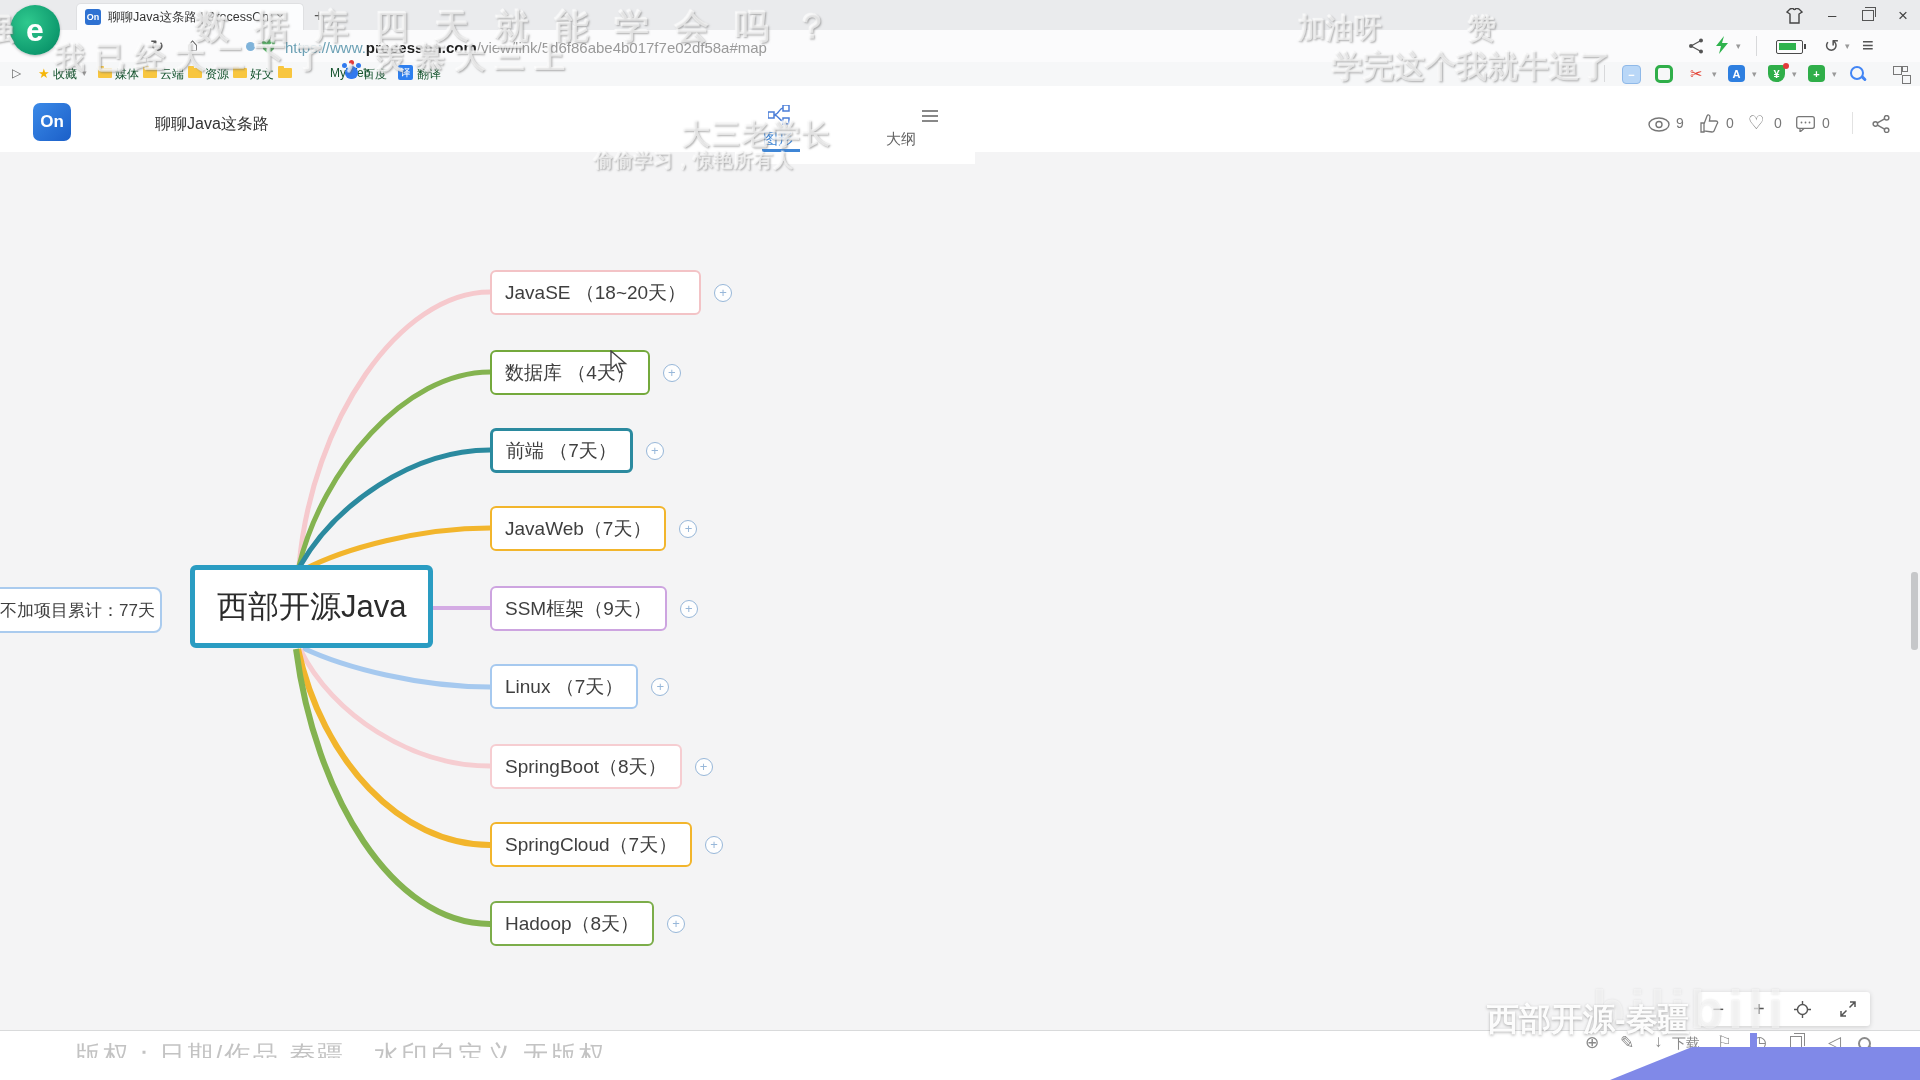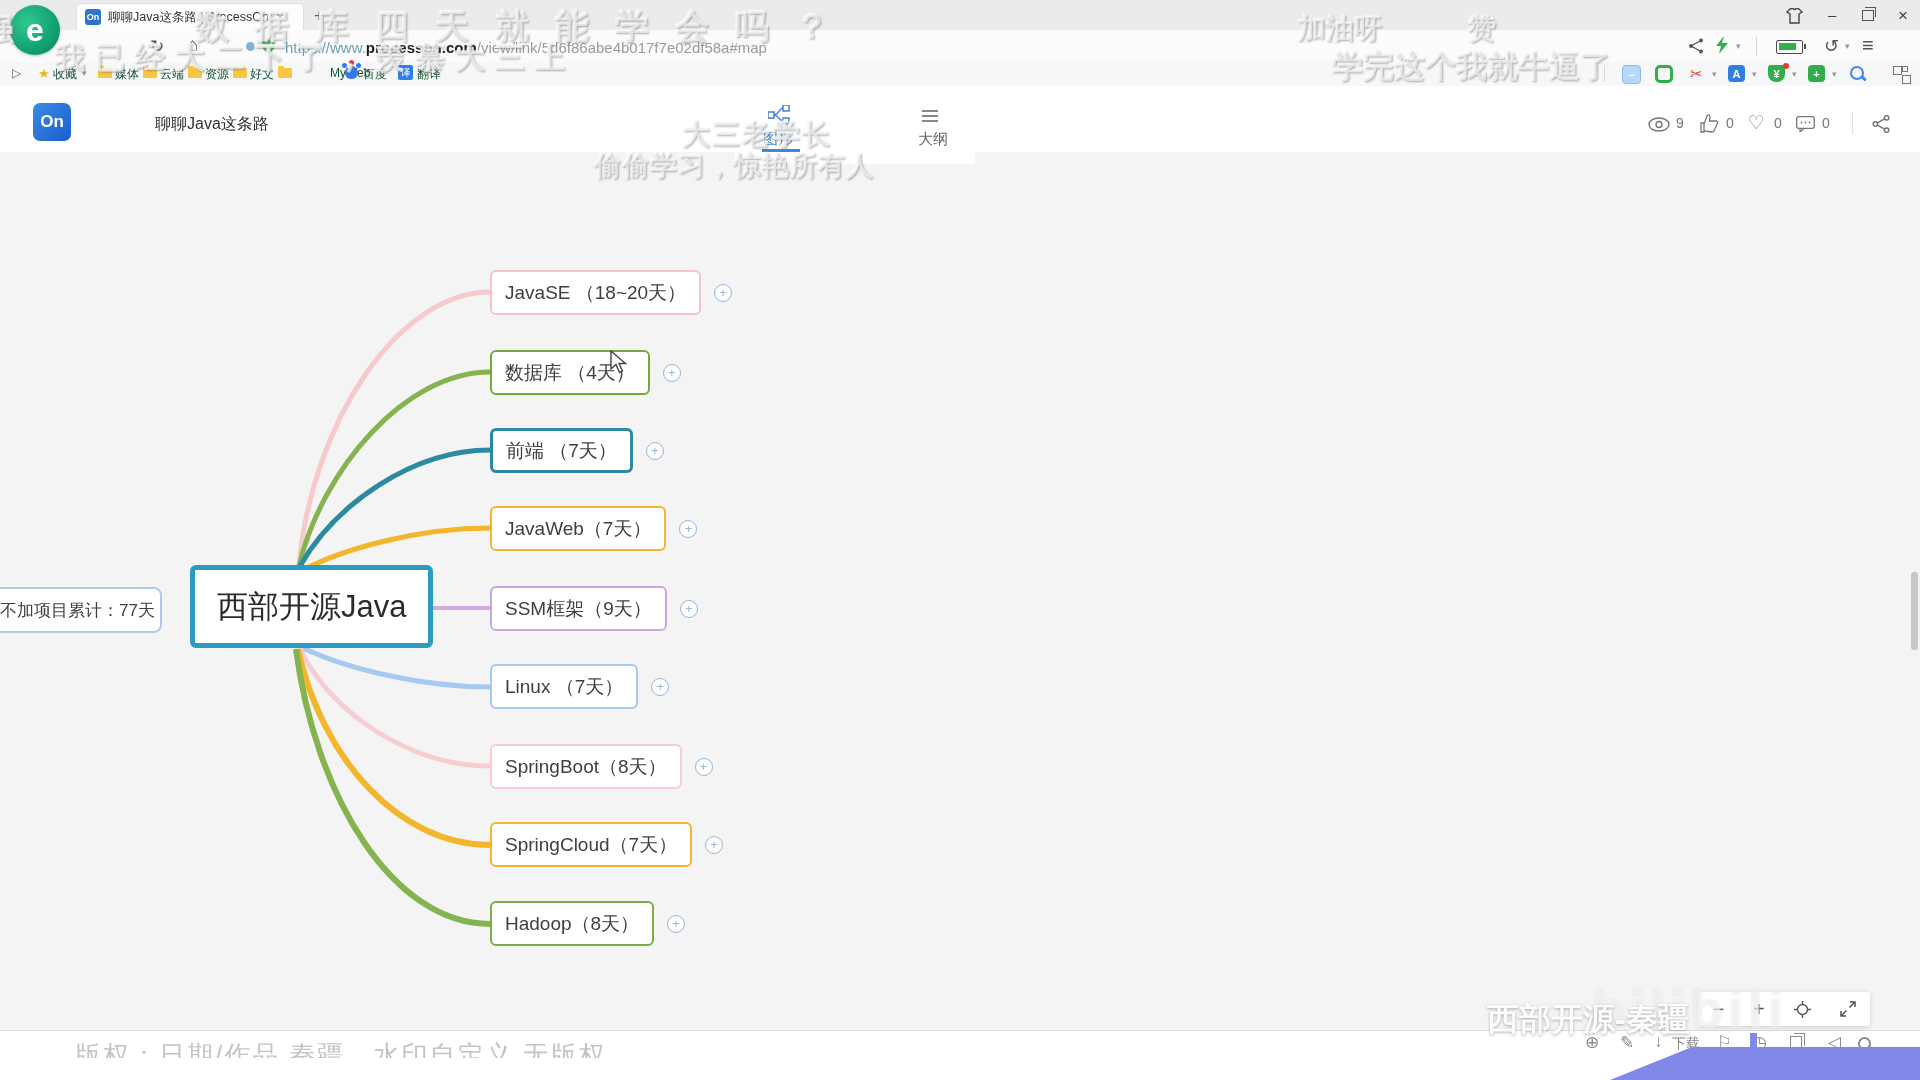--- a/index.html
+++ b/index.html
@@ -194,21 +194,21 @@
 
   <svg class="abs" style="left:768px;top:105px;" width="22" height="20" viewBox="0 0 22 20">
     <rect x="0" y="7" width="6" height="6" fill="none" stroke="#4a7dd8" stroke-width="1.5"></rect>
     <rect x="15" y="0" width="6" height="6" fill="none" stroke="#4a7dd8" stroke-width="1.5"></rect>
     <rect x="15" y="13" width="6" height="6" fill="none" stroke="#4a7dd8" stroke-width="1.5"></rect>
     <path d="M6,10 C11,10 11,3 15,3 M6,10 C11,10 11,16 15,16" fill="none" stroke="#4a7dd8" stroke-width="1.3"></path>
   </svg>
   <span class="abs po-tab-label" style="left:763px;color:#3f86d6;">图形</span>
   <div class="abs po-underline"></div>
   <span class="abs outline-ic" style="left:922px;"></span>
-  <span class="abs po-tab-label" style="left:918px;color:#666;">大纲</span>
+  <span class="abs po-tab-label" style="left:886px;color:#666;">大纲</span>
   <div class="abs white-bump"></div>
 
   <svg class="abs" style="left:1648px;top:117px;" width="22" height="15" viewBox="0 0 22 15">
     <ellipse cx="11" cy="7.5" rx="10" ry="6.5" fill="none" stroke="#777" stroke-width="1.4"></ellipse>
     <circle cx="11" cy="7.5" r="3" fill="none" stroke="#777" stroke-width="1.4"></circle>
   </svg>
   <span class="abs stat-num" style="left:1676px;">9</span>
   <svg class="abs" style="left:1700px;top:114px;" width="19" height="19" viewBox="0 0 19 19">
     <path d="M1,9 L4,9 L4,18 L1,18 Z M4,10 L7,2 C8,0 10,1 10,3 L9.4,7 L16,7 C18,7 18,9 17,10 L14,17 C13.6,18 13,18 12,18 L4,17 Z" fill="none" stroke="#777" stroke-width="1.3"></path>
   </svg>
@@ -329,15 +329,15 @@
     <path d="M1,1 L1,19 L6,14.5 L9.5,22.5 L12.5,21 L9,13.5 L15.5,13.5 Z" fill="#fff" stroke="#444" stroke-width="1.4"></path>
   </svg>
 
   <span class="dm" style="left:-16px;top:10px;font-size:30px;">强</span>
   <span class="dm" style="left:195px;top:4px;font-size:34px;letter-spacing:26px;">数据库四天就能学会吗？</span>
   <span class="dm" style="left:1298px;top:10px;font-size:28px;">加油呀</span>
   <span class="dm" style="left:1468px;top:10px;font-size:28px;">赞</span>
   <span class="dm" style="left:55px;top:38px;font-size:30px;letter-spacing:10px;">我已经大二下了，羡慕大三上</span>
   <span class="dm" style="left:1332px;top:46px;font-size:31px;">学完这个我就牛逼了</span>
   <span class="dm" style="left:682px;top:116px;font-size:28px;letter-spacing:2px;">大三老学长</span>
-  <span class="dm" style="left:594px;top:148px;font-size:27px;letter-spacing:1px;">偷偷学习，惊艳所有人</span>
+  <span class="dm" style="left:594px;top:148px;font-size:19px;letter-spacing:1px;">偷偷学习，惊艳所有人</span>
 
 </div>
 
 </body></html>

